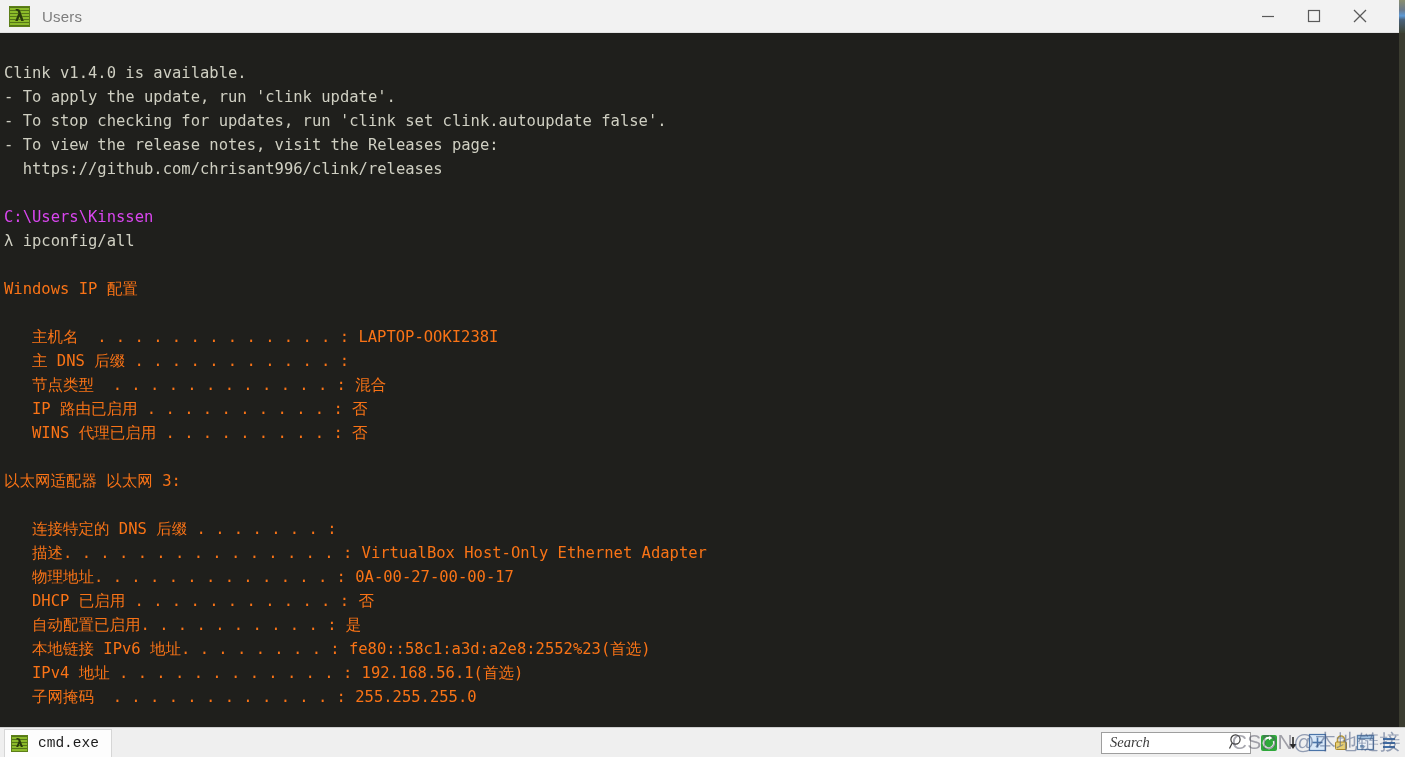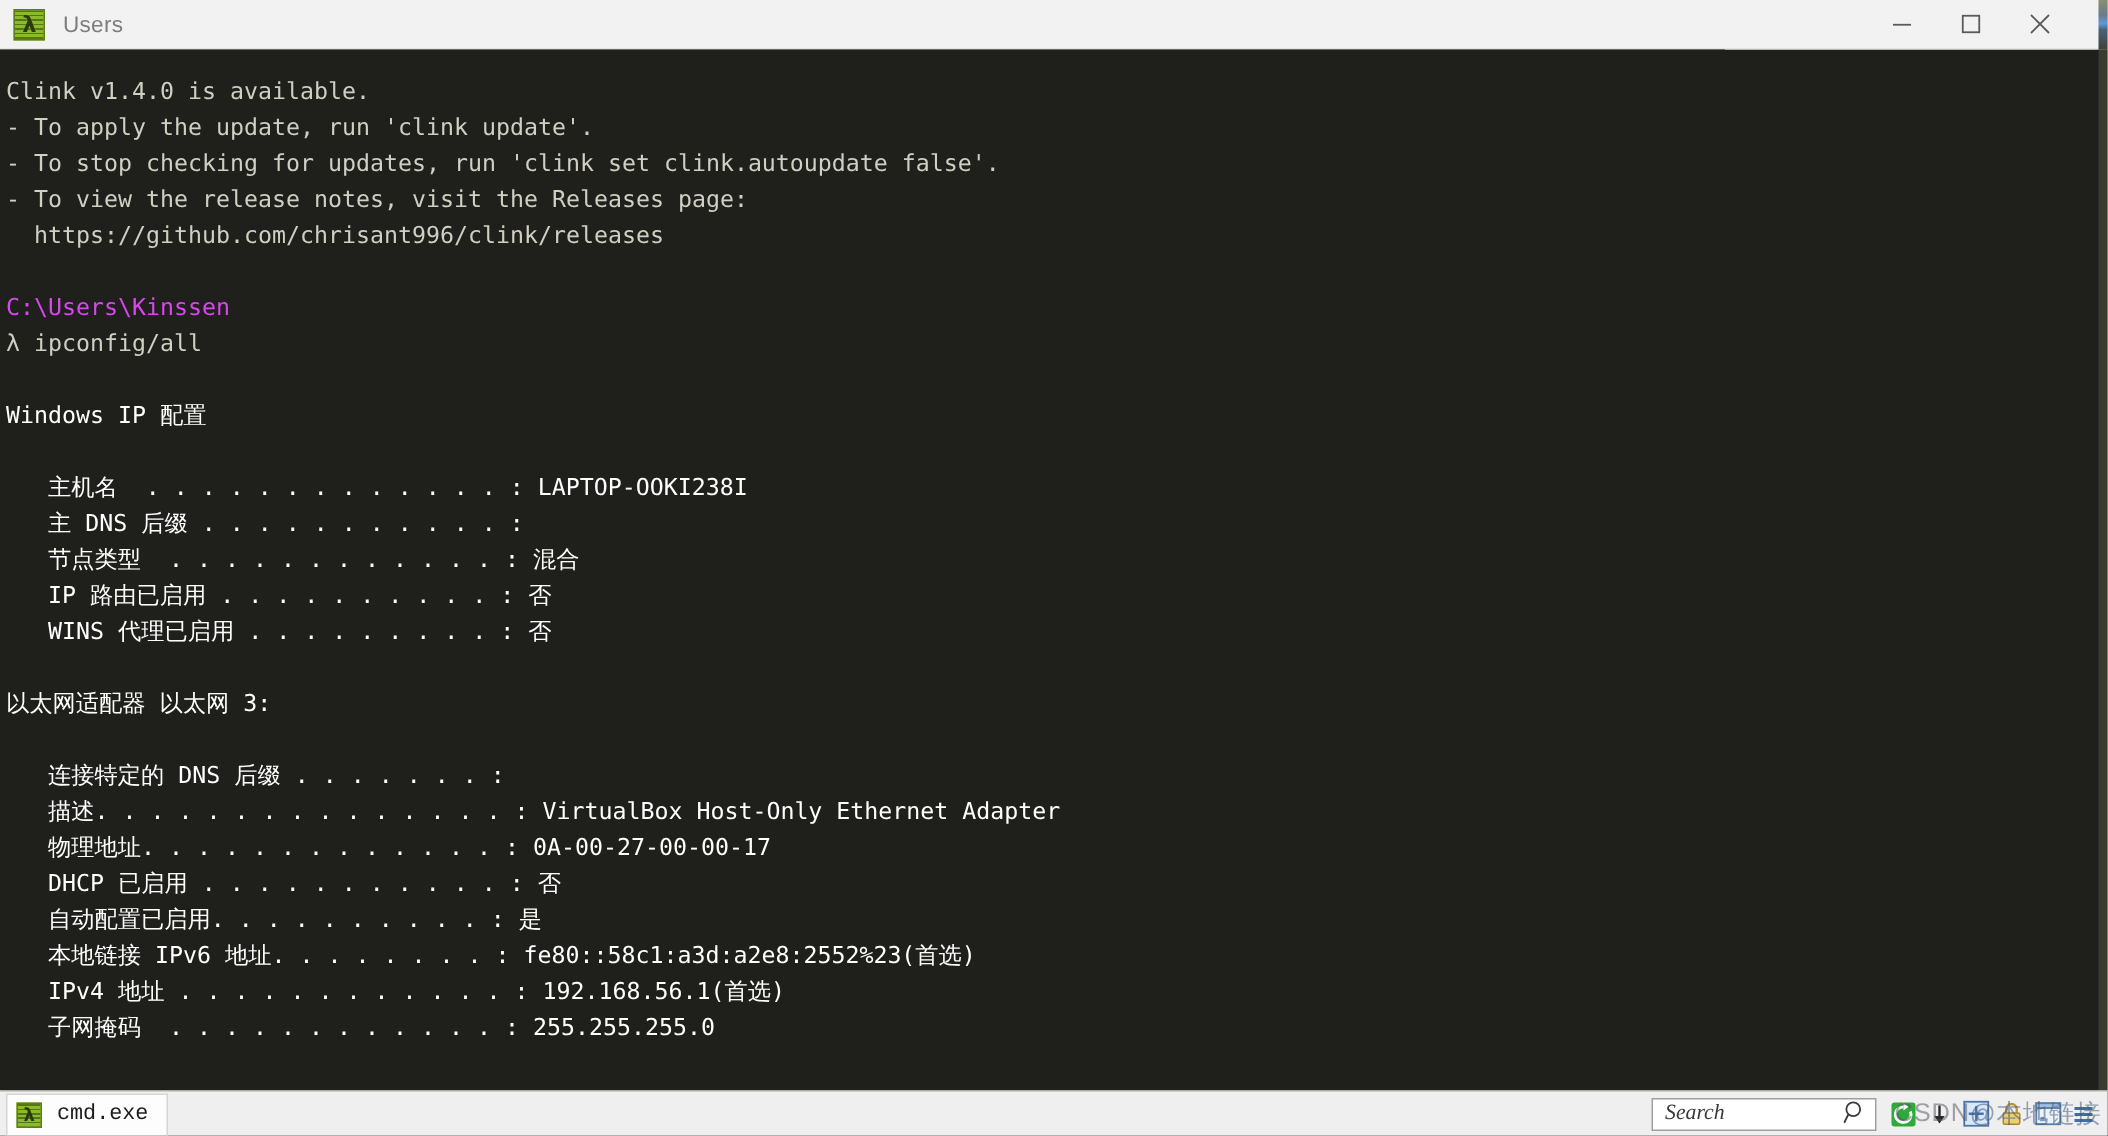--- a/index.html
+++ b/index.html
@@ -110,29 +110,29 @@
   #terminal {
     position: absolute;
     left: 0; top: 33px;
     width: 1150px;
     height: 694px;
     background: #1f1f1c;
     color: #cfcfc2;
     font-family: "DejaVu Sans Mono", "Liberation Mono", monospace;
     font-size: 15.5px;
     line-height: 24px;
-    padding: 16px 0 0 4px;
+    padding: 28px 0 0 4px;
     box-sizing: border-box;
     white-space: pre;
     overflow: hidden;
   }
   .line { height: 24px; }
   .line.blank { height: 24px; }
   .c-green { color: #d946ef; }
-  .c-dim   { color: #ffffff; }
+  .c-dim   { color: #f97316; }
   .c-txt   { color: #cfcfc2; }
 
   
   #statusbar {
     position: absolute;
     left: 0; bottom: 0;
     width: 1405px;
     height: 30px;
     background: #efefef;
     border-top: 1px solid #cfcfcf;
@@ -238,21 +238,21 @@
   
   #watermark {
     position: absolute;
     right: 4px;
     bottom: 1px;
     height: 28px;
     display: flex;
     align-items: center;
     pointer-events: none;
     font-family: "Liberation Sans", sans-serif;
-    font-size: 17px;
+    font-size: 21px;
     color: rgba(90,90,110,0.55);
     letter-spacing: 0.5px;
     white-space: nowrap;
   }
   #watermark .wm-csdn {
     color: rgba(80,80,95,0.5);
     font-weight: normal;
   }
   #watermark .wm-cn {
     color: rgba(70,90,130,0.55);

